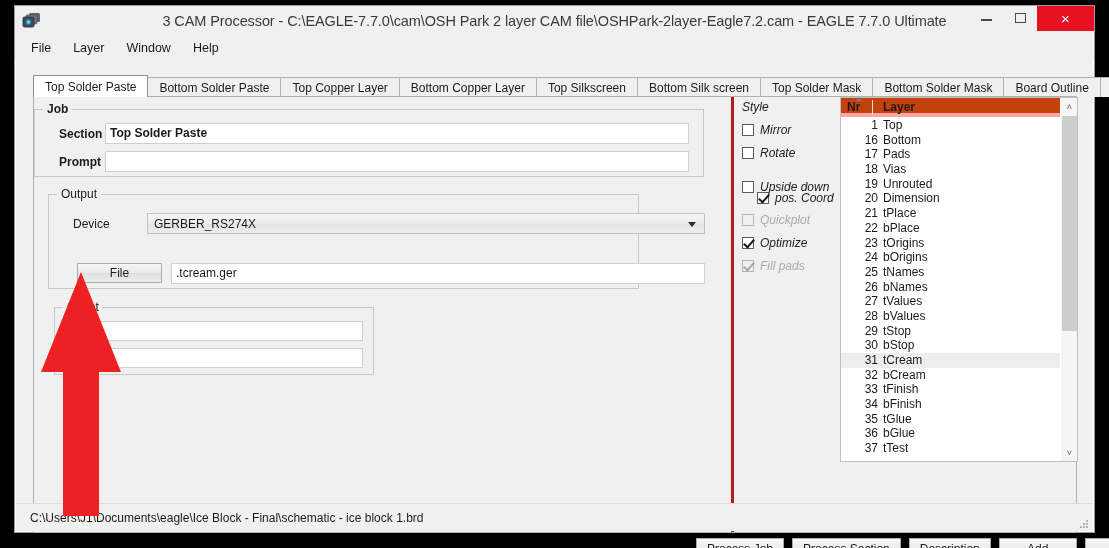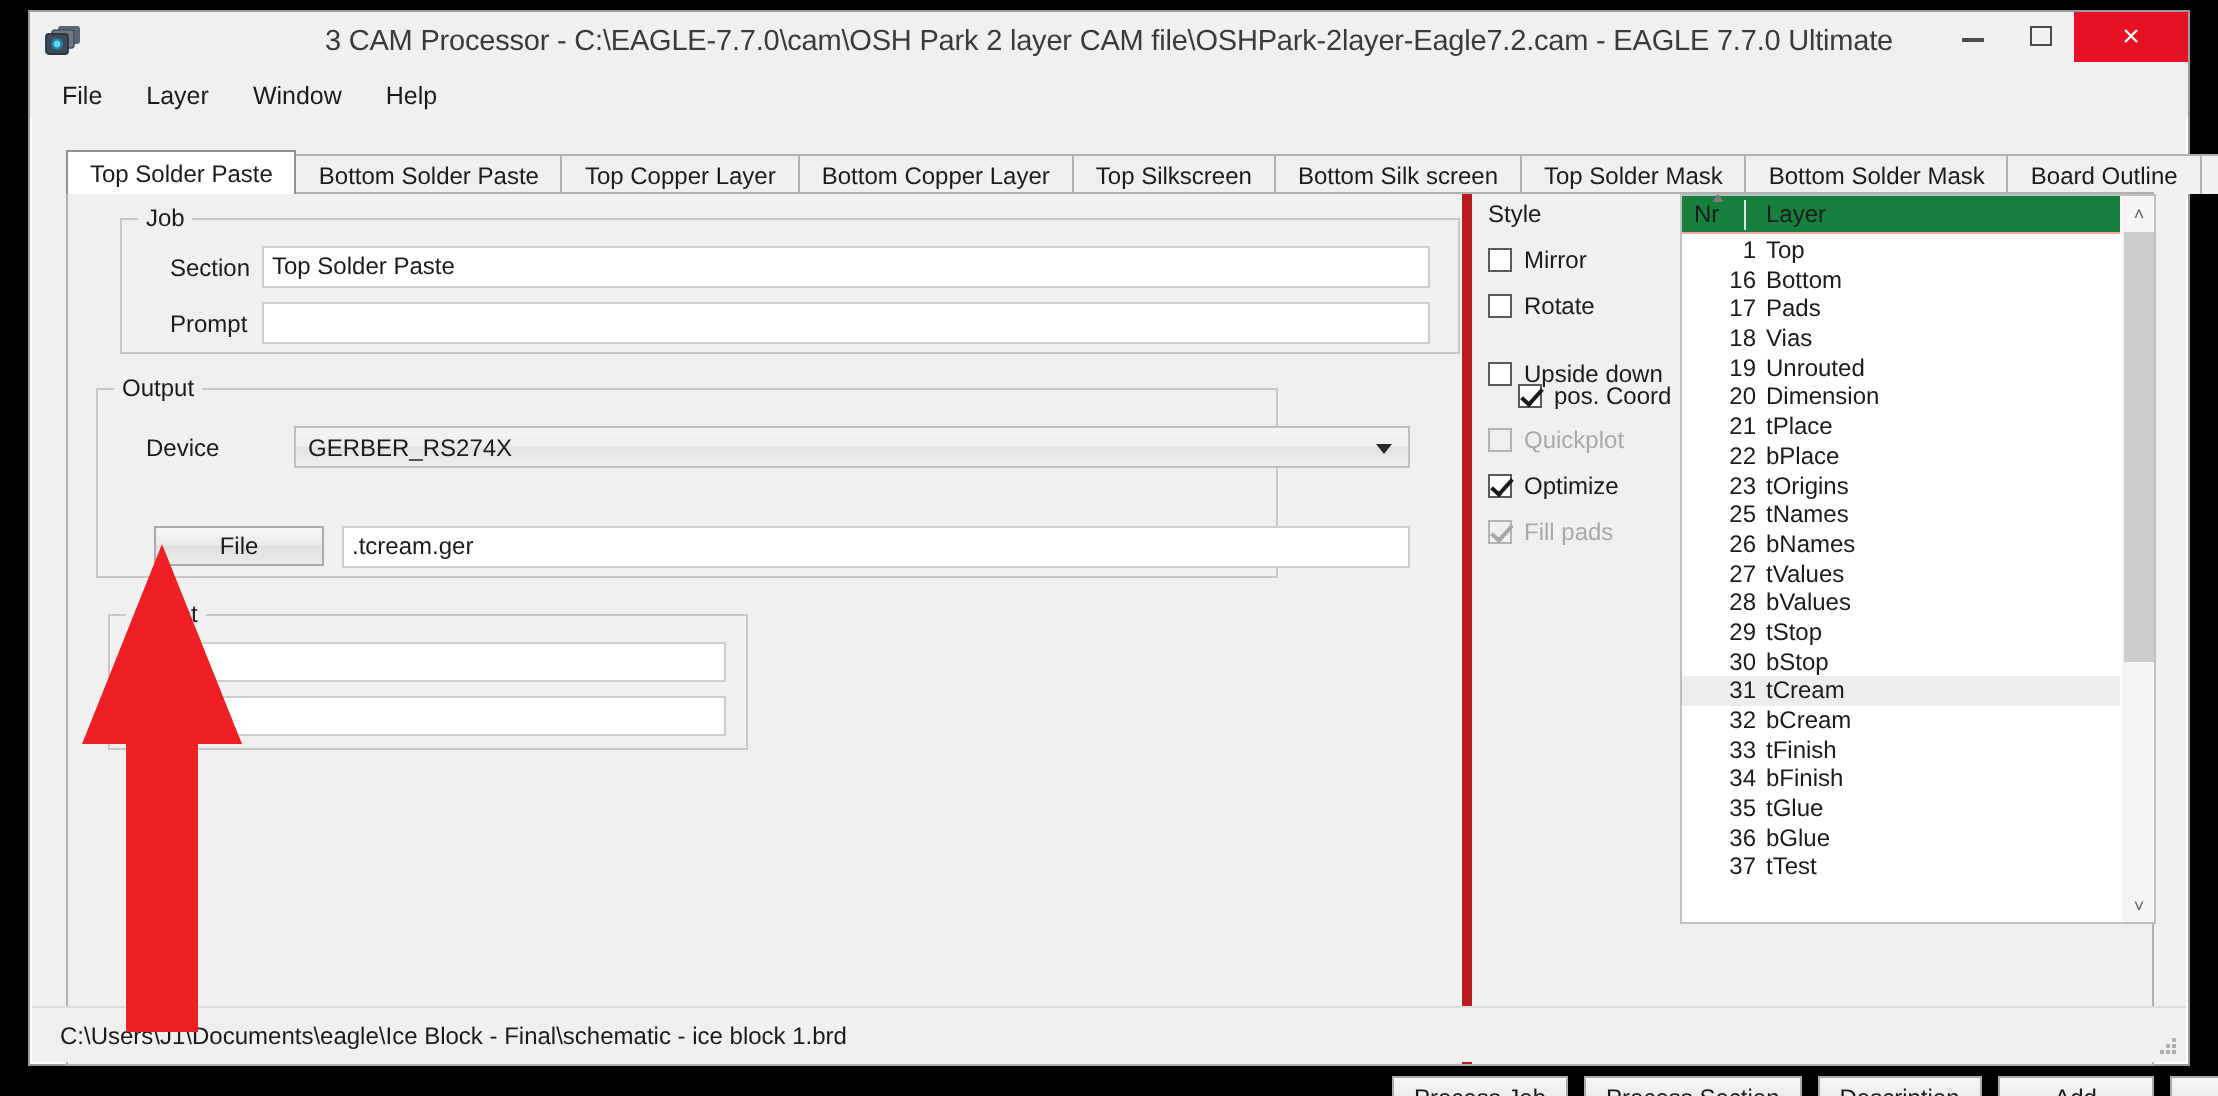--- a/index.html
+++ b/index.html
@@ -131,21 +131,21 @@
   }
   .group > legend, .group-title {
     position: absolute;
     top: -8px; left: 8px;
     background: #f0f0f0;
     padding: 0 4px;
     font-size: 12px;
     color: #1b1b1b;
   }
 
-  #grp-job    { left: 26px;  top: 12px;  width: 670px; height: 68px; }
+  #grp-job    { left: 0;  top: 12px;  width: 670px; height: 68px; font-weight: bold; }
   #grp-output { left: 14px;  top: 97px;  width: 591px; height: 95px; }
   #grp-offset { left: 20px;  top: 210px; width: 320px; height: 68px; }
 
   .fld-label {
     position: absolute;
     font-size: 12px;
     color: #1b1b1b;
   }
   .textbox {
     position: absolute;
@@ -191,21 +191,22 @@
     color: #1b1b1b;
     display: flex; align-items: center; justify-content: center;
     cursor: default;
   }
 
   
   #style-panel {
     position: absolute;
     left: 697px; top: 0px;
     width: 105px; height: 435px;
-    border-left: 5px solid #b91c1c;
+    border-left: 3px solid #b91c1c;
+    font-style: italic;
   }
   #style-title {
     position: absolute; left: 8px; top: 3px;
     font-size: 12px; color: #1b1b1b;
   }
   .chk-row {
     position: absolute;
     left: 8px;
     display: flex; align-items: center;
     font-size: 12px;
@@ -237,24 +238,25 @@
   #layerlist {
     position: absolute;
     left: 806px; top: 0px;
     width: 238px; height: 365px;
     background: #ffffff;
     border: 1px solid #c0c0c0;
   }
   #layer-header {
     position: relative;
     height: 19px;
-    background: #15803d;
-    border-bottom: 1px solid #fca5a5;
-    font-size: 12px;
-    color: #1b1b1b;
+    background: #c2410c;
+    border-bottom: 4px solid #fca5a5;
+    font-size: 12px;
+    color: #1b1b1b;
+    font-weight: bold;
   }
   #layer-header .h-nr {
     position: absolute; left: 6px; top: 2px;
   }
   #layer-header .h-nr::after {
     content: "";
     position: absolute;
     left: 9px; top: -3px;
     width: 0; height: 0;
     border-left: 3.5px solid transparent;
@@ -507,20 +509,24 @@
             </div>
             <div class="layer-row">
               <span class="nr">22</span>
               <span class="nm">bPlace</span>
             </div>
             <div class="layer-row">
               <span class="nr">23</span>
               <span class="nm">tOrigins</span>
             </div>
             <div class="layer-row">
+              <span class="nr">24</span>
+              <span class="nm">bOrigins</span>
+            </div>
+            <div class="layer-row">
               <span class="nr">25</span>
               <span class="nm">tNames</span>
             </div>
             <div class="layer-row">
               <span class="nr">26</span>
               <span class="nm">bNames</span>
             </div>
             <div class="layer-row">
               <span class="nr">27</span>
               <span class="nm">tValues</span>

